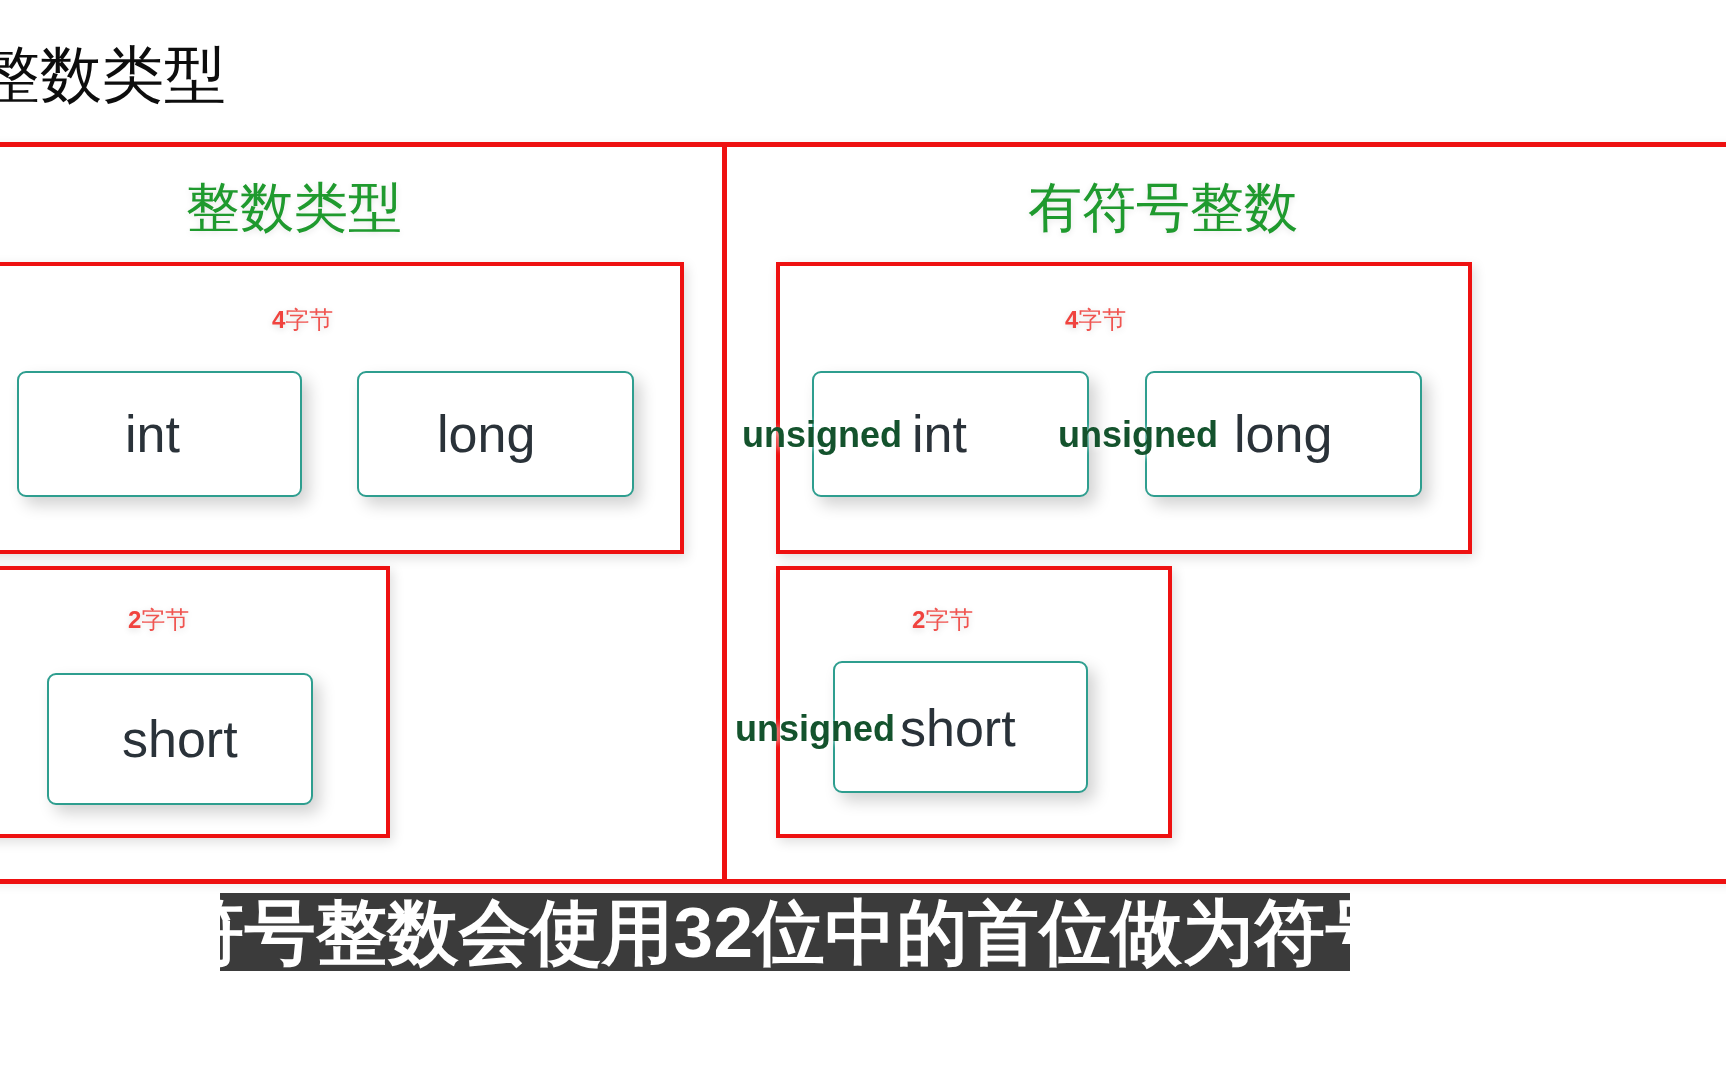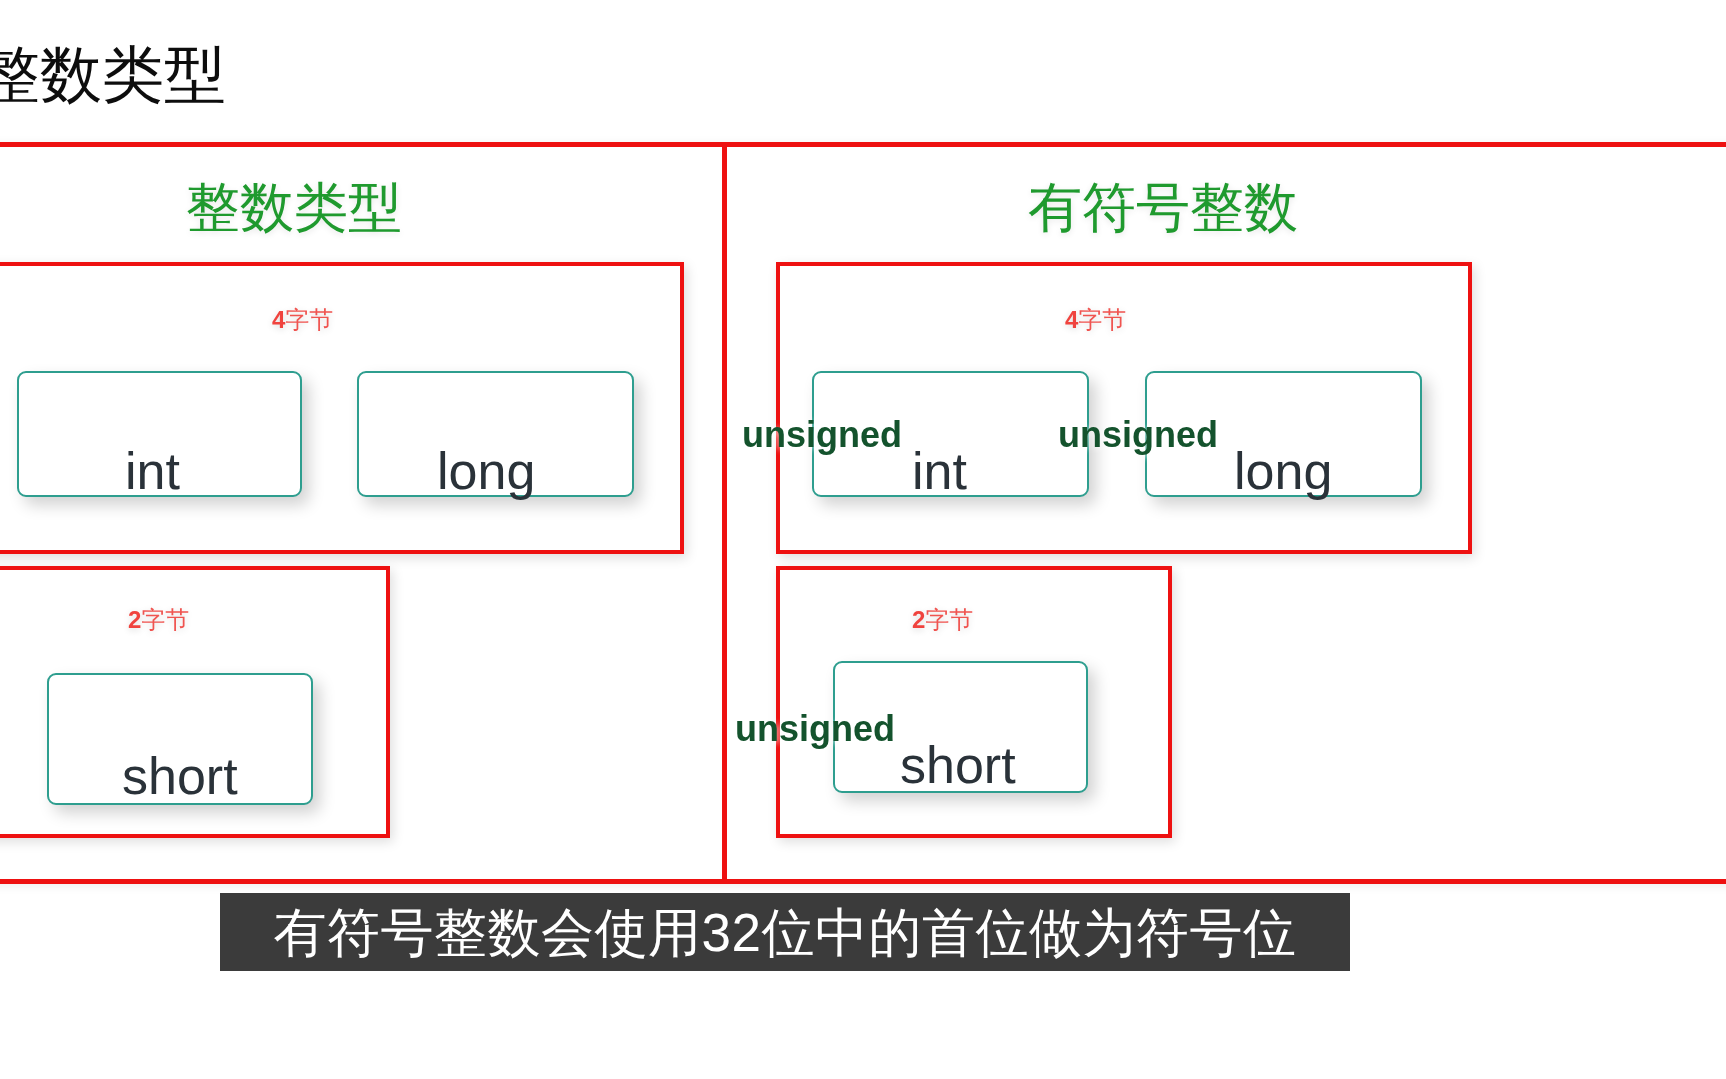--- a/index.html
+++ b/index.html
@@ -117,21 +117,20 @@
   #type-box-unsigned-long  { left: 1145px; top: 371px; width: 277px;  height: 126px; }
   #type-box-unsigned-short { left: 833px;  top: 661px; width: 255px;  height: 132px; }
 
   
   .type-name {
     position: absolute;
     font-size: 52px;
     line-height: 1;
     color: #2a3239;
     white-space: nowrap;
-    margin-top: 37px;
   }
   #type-name-int            { left: 125px;  top: 408px; }
   #type-name-long           { left: 437px;  top: 408px; }
   #type-name-short          { left: 122px;  top: 713px; }
   #type-name-unsigned-int   { left: 912px;  top: 408px; }
   #type-name-unsigned-long  { left: 1234px; top: 408px; }
   #type-name-unsigned-short { left: 900px;  top: 702px; }
 
   
   .unsigned-prefix {
@@ -153,25 +152,26 @@
     left: 220px;
     top: 893px;
     width: 1130px;
     height: 78px;
     background: #3b3b3b;
     display: flex;
     align-items: center;
     justify-content: center;
   }
   #subtitle-text {
-    font-size: 53px;
+    font-size: 71px;
     line-height: 1;
     color: #ffffff;
     white-space: nowrap;
     letter-spacing: 0.5px;
+    font-weight: bold;
   }
 </style>
 </head>
 <body>
 
 <div id="slide">
 
   <div id="page-title">整数类型</div>
 
   <div id="outer-frame"></div>

